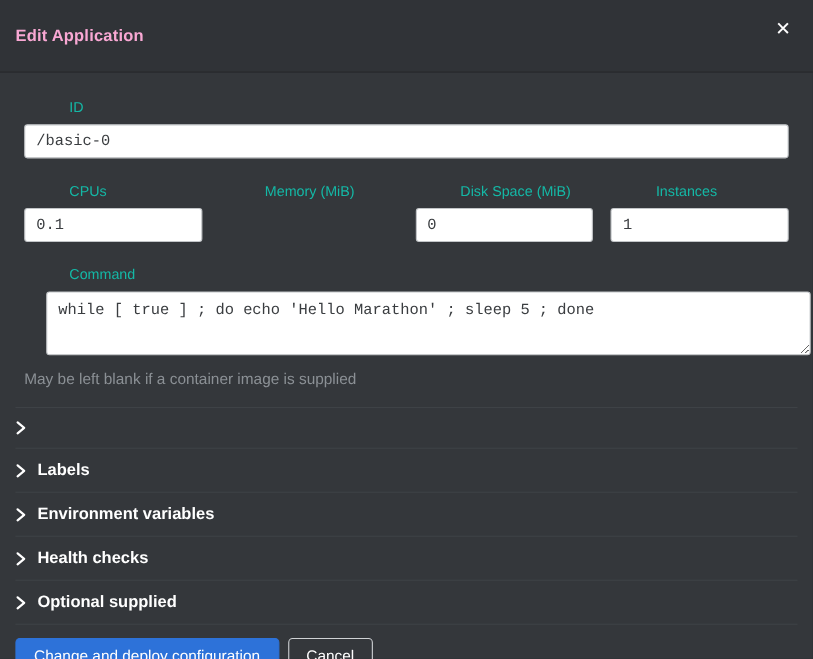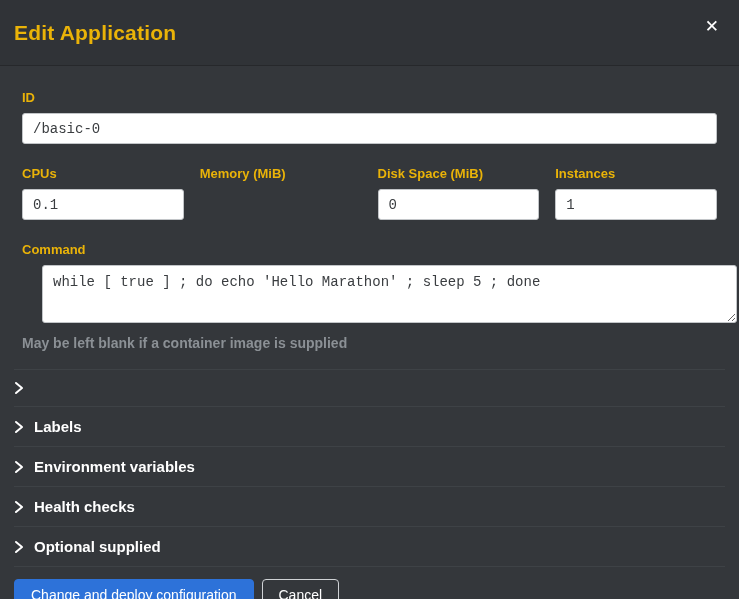--- a/index.html
+++ b/index.html
@@ -20,23 +20,23 @@
     height: 66px;
     flex: 0 0 66px;
     background: #303337;
     border-bottom: 1px solid #26282b;
     display: flex;
     align-items: center;
     justify-content: space-between;
     padding: 0 14px;
   }
   .modal-title {
-    font-size: 21px;
+    font-size: 15px;
     font-weight: 700;
-    color: #eab308;
+    color: #f9a8d4;
     letter-spacing: 0.2px;
   }
   .close-btn {
     background: none;
     border: none;
     color: #ffffff;
     font-size: 17px;
     line-height: 1;
     cursor: pointer;
     padding: 4px 6px;
@@ -47,23 +47,24 @@
 
   .modal-body {
     padding: 24px 14px 0;
     flex: 1 1 auto;
   }
   .form-area { padding: 0 8px; }
 
   .form-label {
     display: block;
     font-size: 13px;
-    font-weight: 700;
-    color: #eab308;
+    font-weight: 400;
+    color: #14b8a6;
     margin-bottom: 8px;
+    margin-left: 41px;
   }
   .text-input {
     width: 100%;
     height: 31px;
     background: #ffffff;
     border: 1px solid #c2c5c8;
     border-radius: 3px;
     padding: 0 10px;
     font-size: 14px;
     color: #3a3d40;
@@ -83,21 +84,20 @@
     gap: 16px;
     margin-top: 22px;
   }
   .field { flex: 1; min-width: 0; }
 
   .command-group { margin-top: 22px; }
   .help-text {
     margin-top: 8px;
     font-size: 14px;
     color: #8b9095;
-    font-weight: bold;
   }
 
   .sections { margin-top: 18px; }
   .section-row {
     display: flex;
     align-items: center;
     gap: 10px;
     padding: 11px 0;
     border-top: 1px solid #3e4246;
     cursor: pointer;

